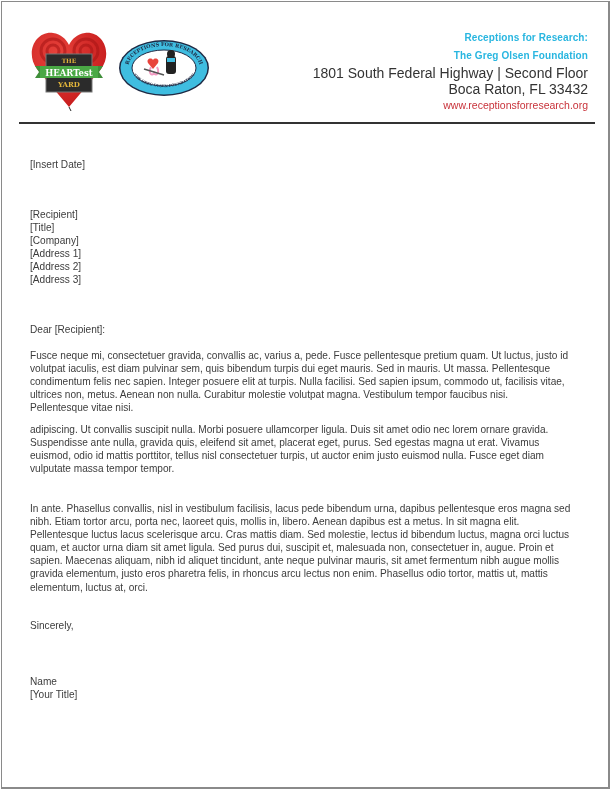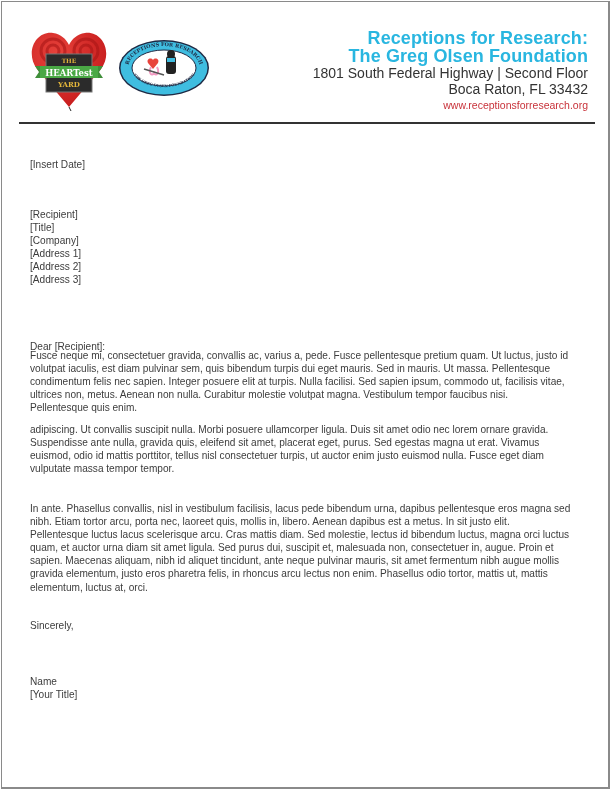--- a/index.html
+++ b/index.html
@@ -43,21 +43,21 @@
     }
     .letterhead {
       position: absolute;
       right: 20px;
       top: 27px;
       text-align: right;
     }
     .org-name {
       color: #29b6e0;
       font-weight: bold;
-      font-size: 18px;
+      font-size: 10px;
       line-height: 18px;
       letter-spacing: 0.1px;
     }
     .address-line {
       color: #333;
       font-size: 14px;
       line-height: 16px;
     }
     .website {
       color: #c8323a;
@@ -75,21 +75,21 @@
     .body-text {
       position: absolute;
       left: 28px;
       width: 565px;
       font-size: 10.1px;
       line-height: 13.1px;
       color: #3c3c3c;
     }
     .date { top: 156px; }
     .recipient-block { top: 206px; }
-    .salutation { top: 338px; }
+    .salutation { top: 321px; }
     .para1 { top: 347px; }
     .para2 { top: 421px; }
     .para3 { top: 500px; }
     .closing { top: 617px; }
     .signature-block { top: 673px; }
     .line { display: block; white-space: nowrap; }
     .para { white-space: normal; }
     .para .line { white-space: nowrap; }
   </style>
 </head>
@@ -161,33 +161,33 @@
     <span class="line">[Address 3]</span>
   </div>
 
   <div class="body-text salutation">Dear [Recipient]:</div>
 
   <div class="body-text para para1">
     <span class="line">Fusce neque mi, consectetuer gravida, convallis ac, varius a, pede. Fusce pellentesque pretium quam. Ut luctus, justo id</span>
     <span class="line">volutpat iaculis, est diam pulvinar sem, quis bibendum turpis dui eget mauris. Sed in mauris. Ut massa. Pellentesque</span>
     <span class="line">condimentum felis nec sapien. Integer posuere elit at turpis. Nulla facilisi. Sed sapien ipsum, commodo ut, facilisis vitae,</span>
     <span class="line">ultrices non, metus. Aenean non nulla. Curabitur molestie volutpat magna. Vestibulum tempor faucibus nisi.</span>
-    <span class="line">Pellentesque quis enim.</span>
+    <span class="line">Pellentesque vitae nisi.</span>
   </div>
 
   <div class="body-text para para2">
     <span class="line">adipiscing. Ut convallis suscipit nulla. Morbi posuere ullamcorper ligula. Duis sit amet odio nec lorem ornare gravida.</span>
     <span class="line">Suspendisse ante nulla, gravida quis, eleifend sit amet, placerat eget, purus. Sed egestas magna ut erat. Vivamus</span>
     <span class="line">euismod, odio id mattis porttitor, tellus nisl consectetuer turpis, ut auctor enim justo euismod nulla. Fusce eget diam</span>
     <span class="line">vulputate massa tempor tempor.</span>
   </div>
 
   <div class="body-text para para3">
     <span class="line">In ante. Phasellus convallis, nisl in vestibulum facilisis, lacus pede bibendum urna, dapibus pellentesque eros magna sed</span>
-    <span class="line">nibh. Etiam tortor arcu, porta nec, laoreet quis, mollis in, libero. Aenean dapibus est a metus. In sit justo elit.</span>
+    <span class="line">nibh. Etiam tortor arcu, porta nec, laoreet quis, mollis in, libero. Aenean dapibus est a metus. In sit magna elit.</span>
     <span class="line">Pellentesque luctus lacus scelerisque arcu. Cras mattis diam. Sed molestie, lectus id bibendum luctus, magna orci luctus</span>
     <span class="line">quam, et auctor urna diam sit amet ligula. Sed purus dui, suscipit et, malesuada non, consectetuer in, augue. Proin et</span>
     <span class="line">sapien. Maecenas aliquam, nibh id aliquet tincidunt, ante neque pulvinar mauris, sit amet fermentum nibh augue mollis</span>
     <span class="line">gravida elementum, justo eros pharetra felis, in rhoncus arcu lectus non enim. Phasellus odio tortor, mattis ut, mattis</span>
     <span class="line">elementum, luctus at, orci.</span>
   </div>
 
   <div class="body-text closing">Sincerely,</div>
 
   <div class="body-text signature-block">

